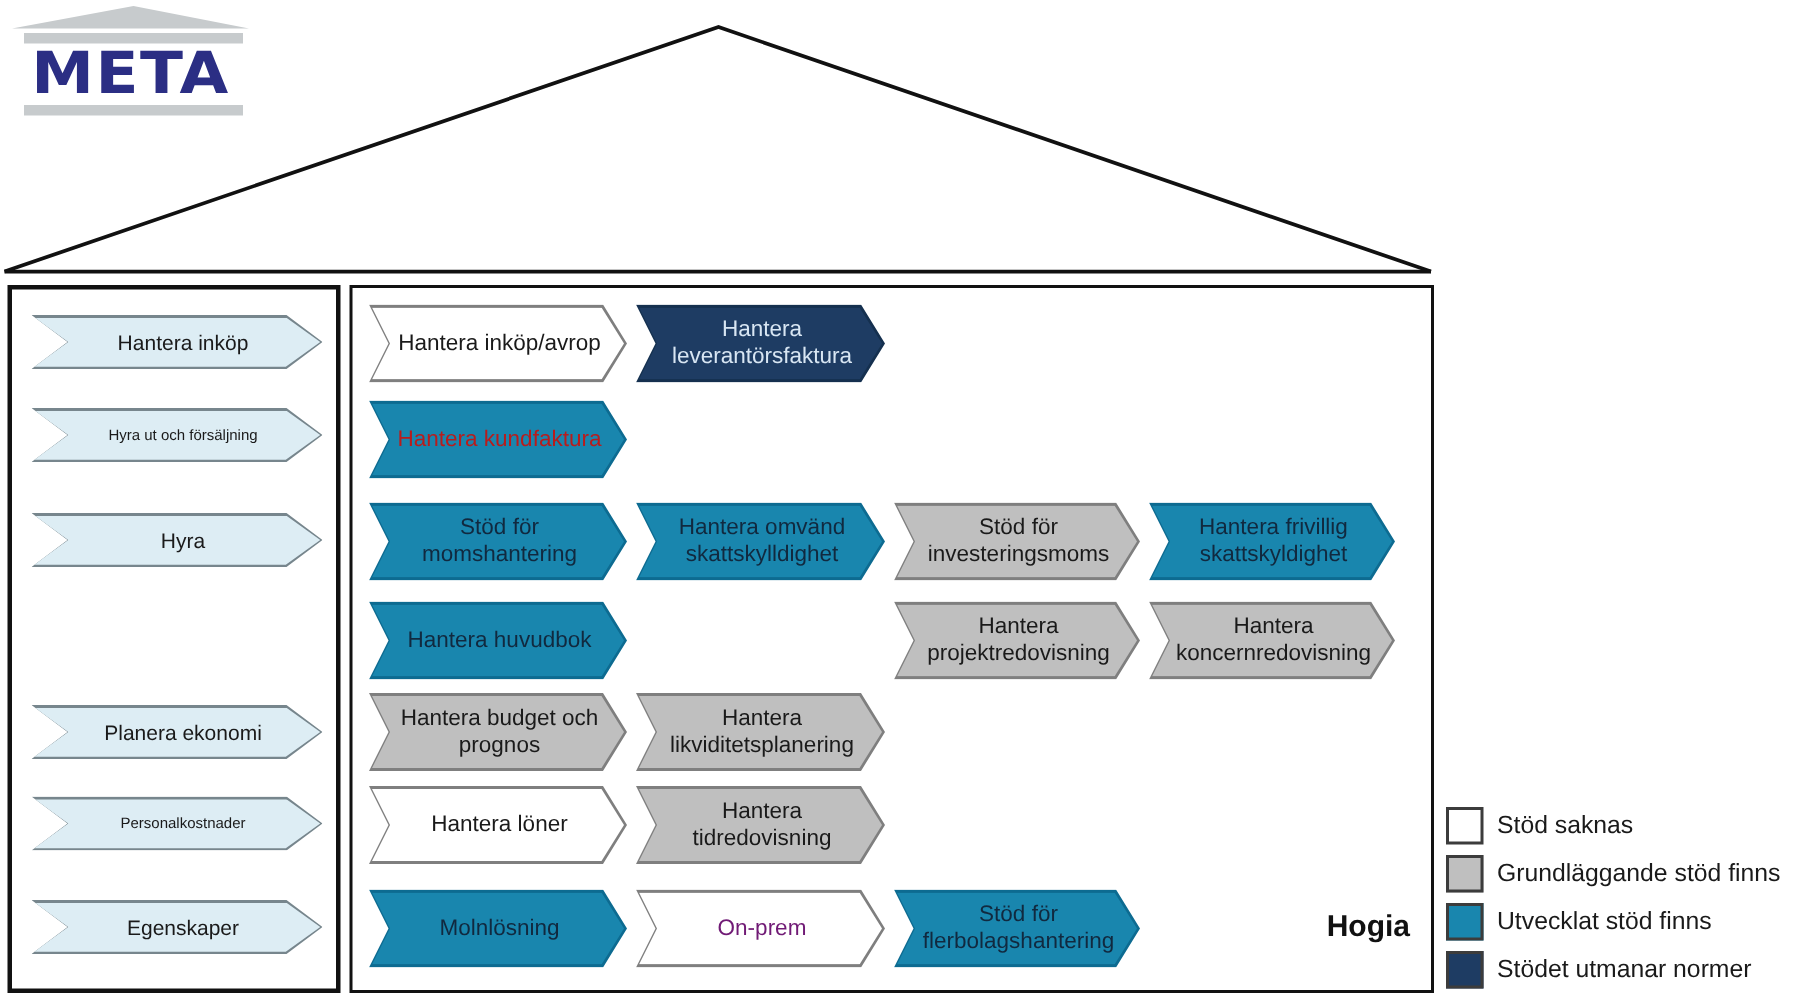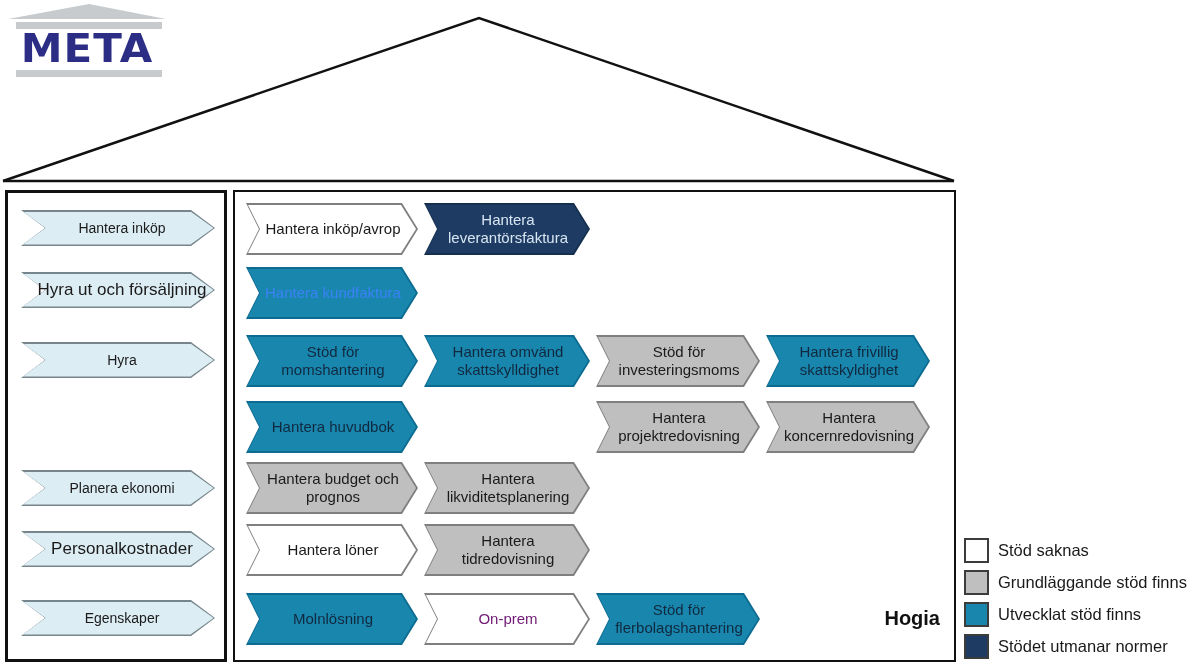--- a/index.html
+++ b/index.html
@@ -59,21 +59,21 @@
     position:absolute; inset:1.5px;
     clip-path: polygon(0 0, calc(100% - 23px) 0, 100% 50%, calc(100% - 23px) 100%, 0 100%, 23px 50%);
     background:#ddedf4;
   }
   .side-arrow .label {
     position:absolute; inset:0; z-index:2;
     display:flex; align-items:center; justify-content:center;
     text-align:center; padding:0 22px 0 30px; box-sizing:border-box;
     font-size:14px; color:#1a1a1a; white-space:nowrap;
   }
-  .side-arrow .label.small-text { font-size:17px; }
+  .side-arrow .label.small-text { font-size:10px; }
 
   
   #legend { position:absolute; left:964px; top:537px; }
   .legend-item { position:absolute; left:0; height:26px; display:flex; align-items:center; }
   .legend-swatch {
     width:25px; height:25px; box-sizing:border-box;
     border:2px solid #3c3c3c; margin-right:9px; flex:0 0 auto;
   }
   .legend-label { font-size:16.5px; white-space:nowrap; }
 
@@ -149,21 +149,21 @@
     <div class="chev" style="left: 189px; top: 11px; width: 166px; height: 52px;">
       <div class="shape-outer" style="background:#15304f">
         <div class="shape-inner" style="background:#1e3c63"></div>
       </div>
       <div class="label" style="color:#d8e6f3">Hantera leverantörsfaktura</div>
     </div>
     <div class="chev" style="left: 11px; top: 75px; width: 172px; height: 52px;">
       <div class="shape-outer" style="background:#0d6b91">
         <div class="shape-inner" style="background:#1986ae"></div>
       </div>
-      <div class="label" style="color:#3b82f6">Hantera kundfaktura</div>
+      <div class="label" style="color:#b91c1c">Hantera kundfaktura</div>
     </div>
     <div class="chev" style="left: 11px; top: 143px; width: 172px; height: 52px;">
       <div class="shape-outer" style="background:#0d6b91">
         <div class="shape-inner" style="background:#1986ae"></div>
       </div>
       <div class="label" style="color:#11293f">Stöd för momshantering</div>
     </div>
     <div class="chev" style="left: 189px; top: 143px; width: 166px; height: 52px;">
       <div class="shape-outer" style="background:#0d6b91">
         <div class="shape-inner" style="background:#1986ae"></div>

